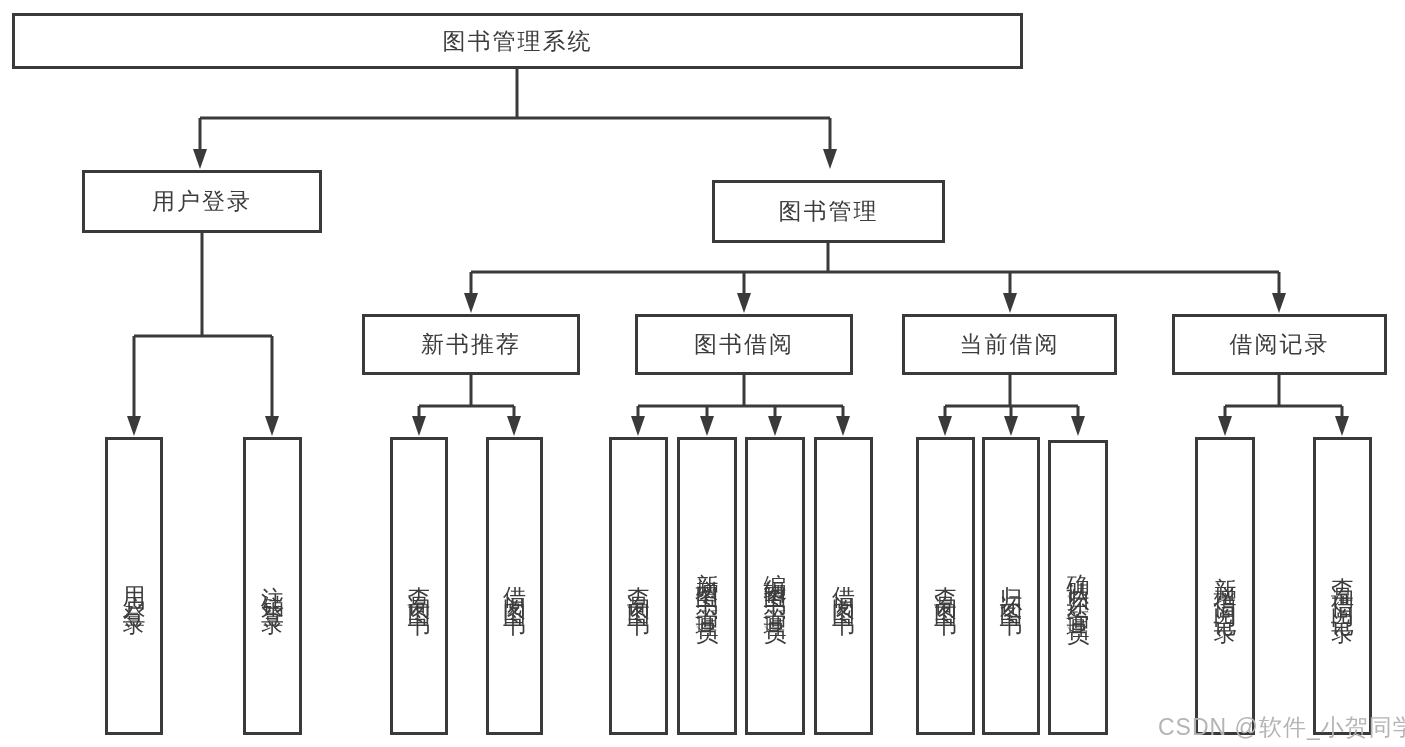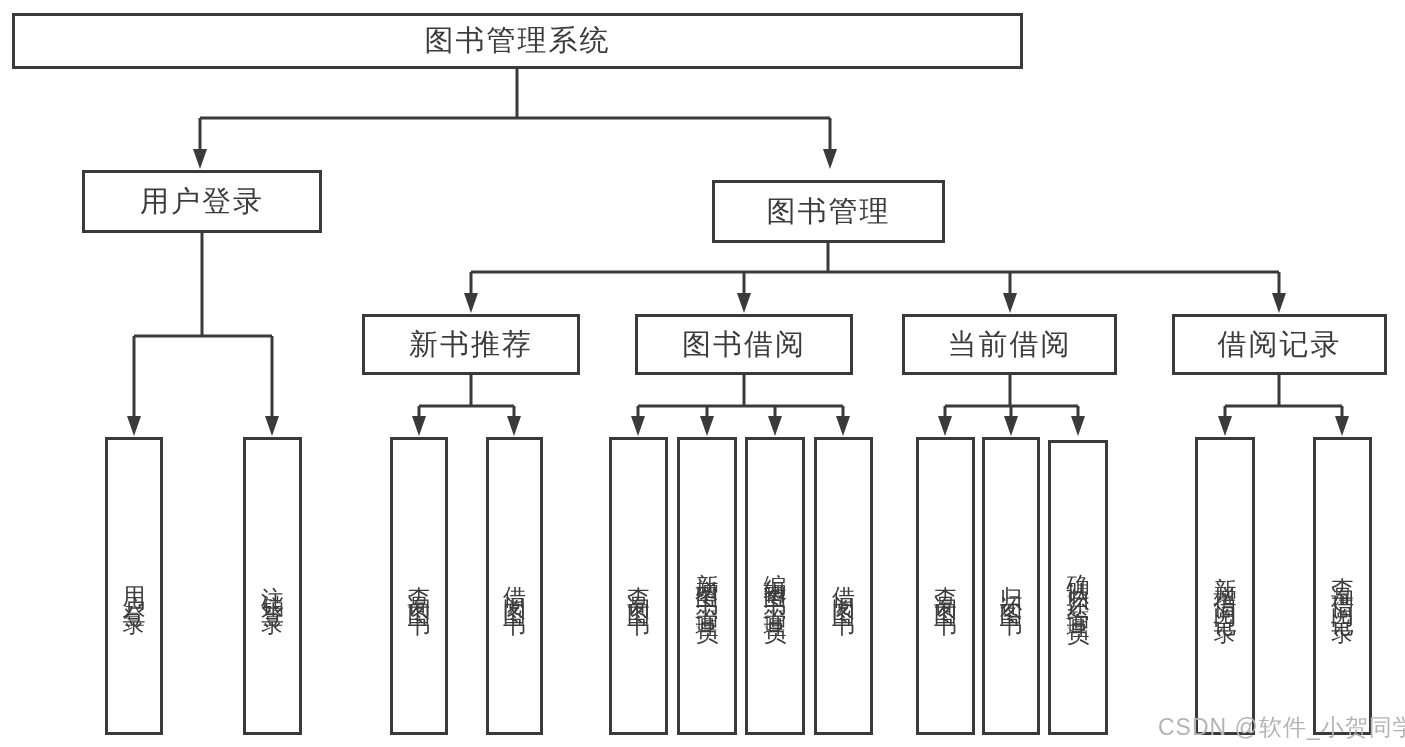--- a/index.html
+++ b/index.html
@@ -14,21 +14,21 @@
     position:absolute;
     box-sizing:border-box;
     background:#ffffff;
     border:3px solid #3a3a3a;
     display:flex;
     align-items:center;
     justify-content:center;
     color:#3c3c3c;
   }
   .h-node{
-    font-size:29px;
+    font-size:23px;
     letter-spacing:2px;
     white-space:nowrap;
   }
   .v-node{
     font-size:23px;
   }
   .v-node .vtext{
     writing-mode:vertical-rl;
     text-orientation:upright;
     letter-spacing:9px;

